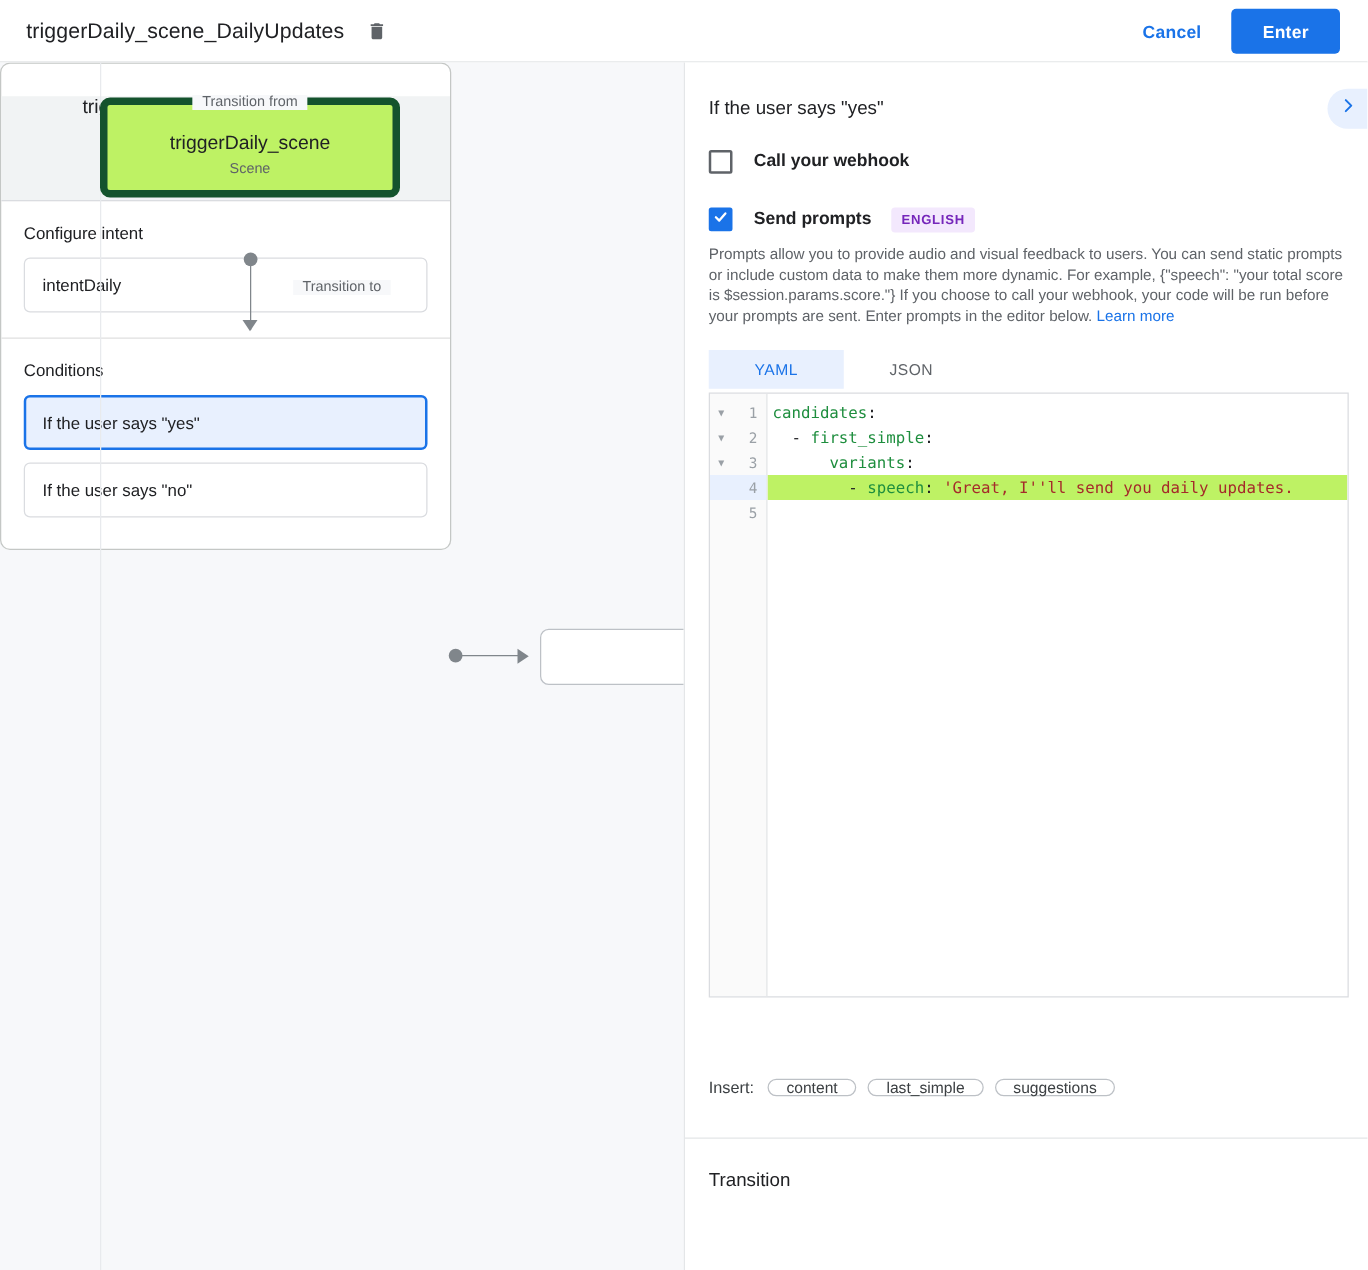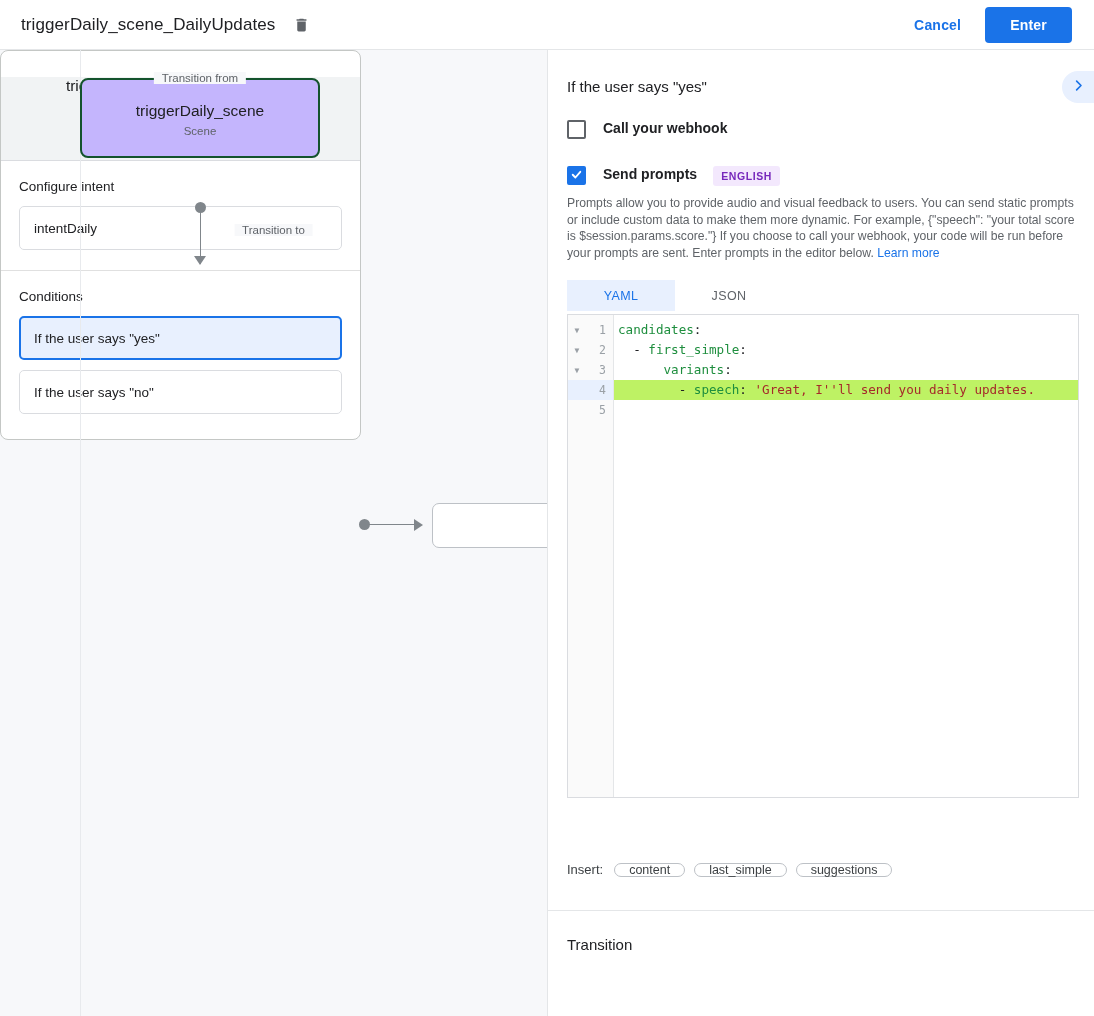--- a/index.html
+++ b/index.html
@@ -39,22 +39,22 @@
     font-weight: 600; font-family: inherit; cursor: pointer;
     padding: 10px 25px; border-radius: 4px; letter-spacing: .2px;
   }
 
   
   #canvas {
     position: absolute; left: 0; top: 50px; width: 547px; height: 966px;
     background: #f7f8fa; overflow: hidden;
   }
   .fieldset-card {
-    position: absolute; background: #c4b5fd;
-    border: 2px solid #14532d; border-radius: 8px;
+    position: absolute; background: #bef264;
+    border: 6px solid #14532d; border-radius: 8px;
   }
   .fieldset-legend {
     position: absolute; top: -8px; background: #f7f8fa;
     padding: 0 8px; font-size: 11.5px; color: #5f6368; white-space: nowrap;
   }
   #node-from {
     left: 80px; top: 28px; width: 240px; height: 80px;
   }
   #node-from .legend-wrap { left: 50%; transform: translateX(-50%); }
   .node-title {

